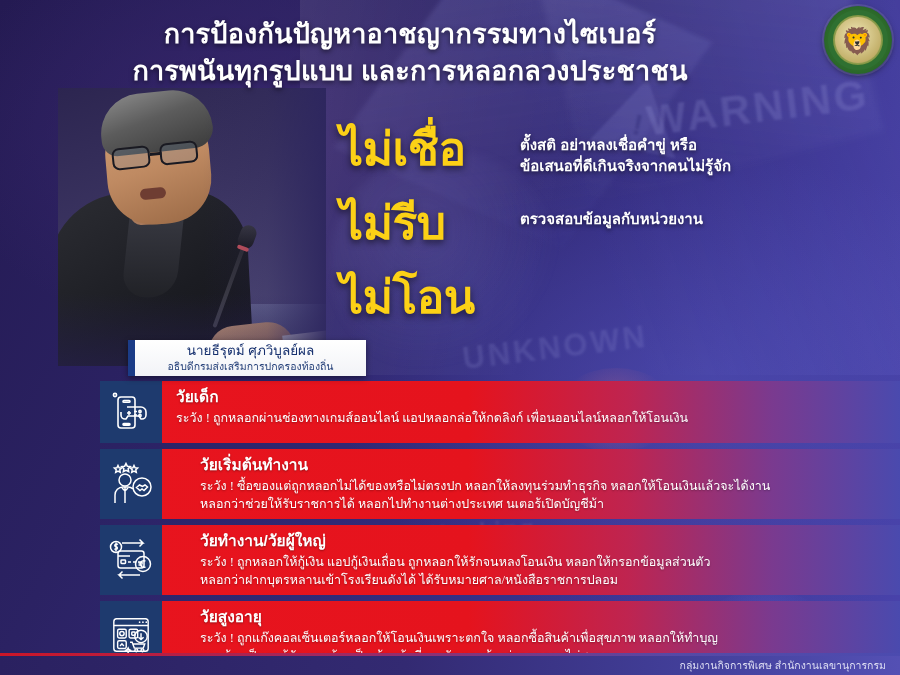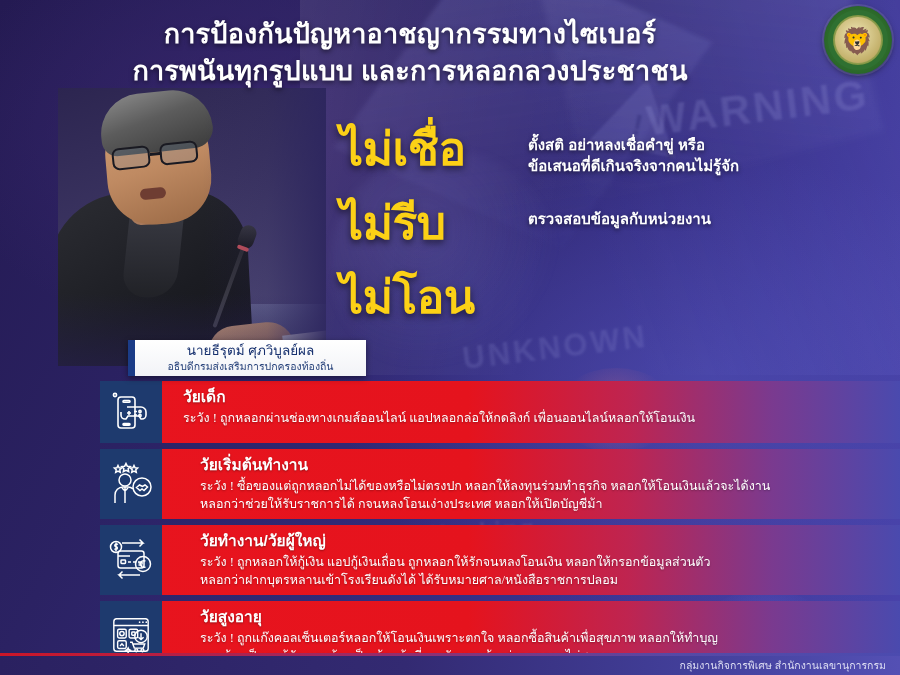--- a/index.html
+++ b/index.html
@@ -248,37 +248,37 @@
   .slogan-row + .slogan-row { margin-top:4px; }
   .slogan-key {
     position:absolute; left:0; top:-4px;
     width:186px;
     font-size:46px; font-weight:700; line-height:1.1;
     color:#FCD116;
     text-shadow:0 3px 7px rgba(0,0,0,.55);
     letter-spacing:-.5px;
   }
   .slogan-desc {
-    position:absolute; left:188px; top:6px; width:346px;
+    position:absolute; left:180px; top:6px; width:346px;
     color:#fff; font-weight:700; font-size:15px; line-height:1.42;
     text-shadow:0 2px 4px rgba(0,0,0,.5);
   }
 
   
   .rows {
     position:absolute; left:100px; top:381px; width:800px;
     z-index:5;
   }
   .age-row {
     position:relative;
     display:flex;
     margin-bottom:6px;
     background:linear-gradient(90deg,#e8141e 0%,#e5131d 46%,#bf2450 66%,#7a3a8f 84%,#4a4aae 100%);
   }
-  .age-row.h1 { height:62px;gap:7px; }
+  .age-row.h1 { height:62px; }
   .age-row.h2 { height:70px;gap:24px; }
   .row-icon {
     flex:0 0 62px;
     background:#1e3a6e;
     display:flex; align-items:center; justify-content:center;
   }
   .row-icon svg { display:block; }
   .row-text {
     flex:1; padding:7px 12px 0 14px; color:#fff;
   }
@@ -419,21 +419,21 @@
           <path d="M6 41v-8a8 8 0 0 1 8-8h5a8 8 0 0 1 5 1.8"></path>
           <path d="M16 25v16M13 26l3 3 3-3"></path>
           <circle cx="33" cy="25" r="9"></circle>
           <path d="M27.5 25.5l3-2.5 3 1.5 2.5-1.5 2.5 2-3.5 3.5-2-1.5-2 1.5z"></path>
         </svg>
       </div>
       <div class="row-text">
         <div class="row-title">วัยเริ่มต้นทำงาน</div>
         <div class="row-body">
           <div>ระวัง ! ซื้อของแต่ถูกหลอกไม่ได้ของหรือไม่ตรงปก หลอกให้ลงทุนร่วมทำธุรกิจ หลอกให้โอนเงินแล้วจะได้งาน</div>
-          <div>หลอกว่าช่วยให้รับราชการได้ กจนหลงโอนเง่างประเทศ หลอกให้เปิดบัญชีม้า</div>
+          <div>หลอกว่าช่วยให้รับราชการได้ หลอกไปทำงานต่างประเทศ นเตอร้เปิดบัญชีม้า</div>
         </div>
       </div>
     </div>
 
     <div class="age-row h2">
       <div class="row-icon">
         <svg width="44" height="44" viewBox="0 0 44 44" fill="none" stroke="#ffffff" stroke-width="1.5">
           <circle cx="7" cy="9" r="5.5"></circle>
           <path d="M8.8 6.6c-.6-.6-3-.9-3 .8 0 1.6 2.6 1 2.6 2.6 0 1.7-2.4 1.4-3 .8M7 4.6v8.8"></path>
           <path d="M13 5h21l-3.5-3.5M34 5l-3.5 3.5"></path>

